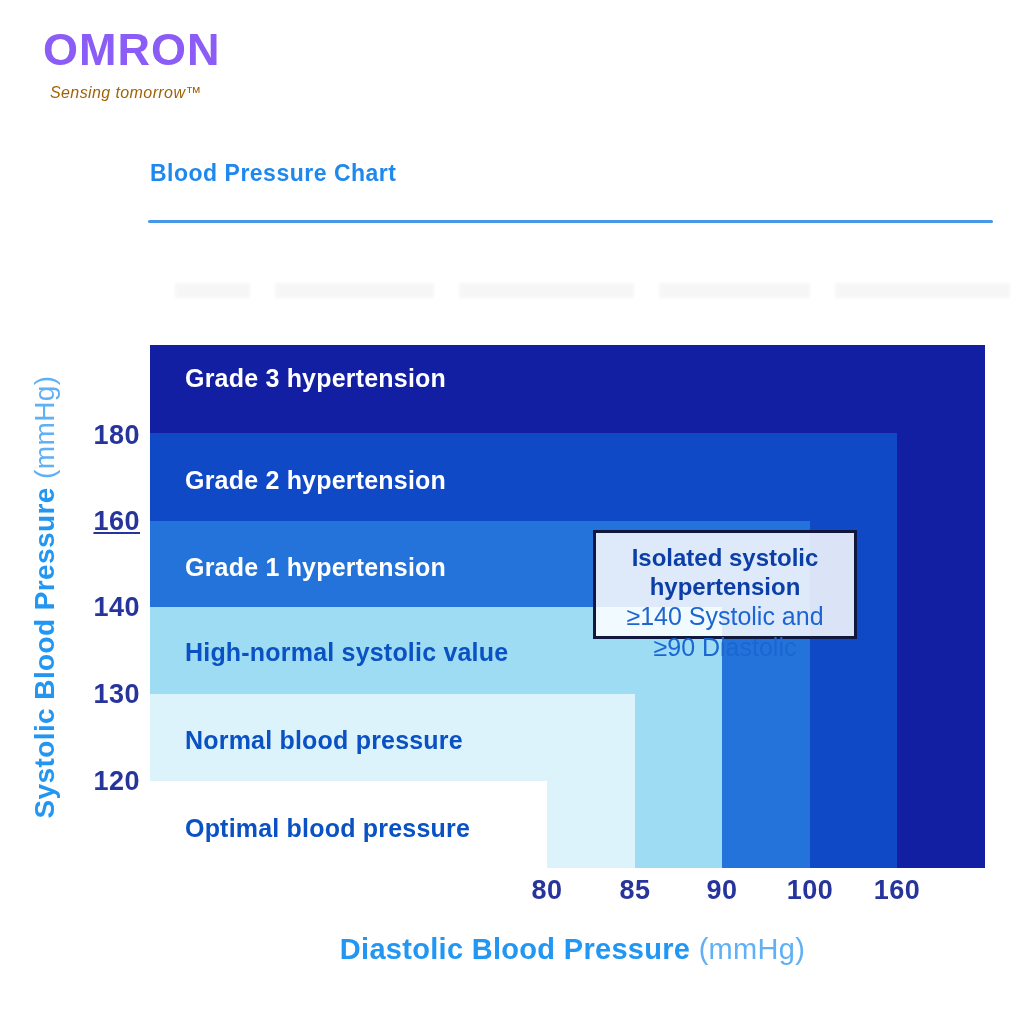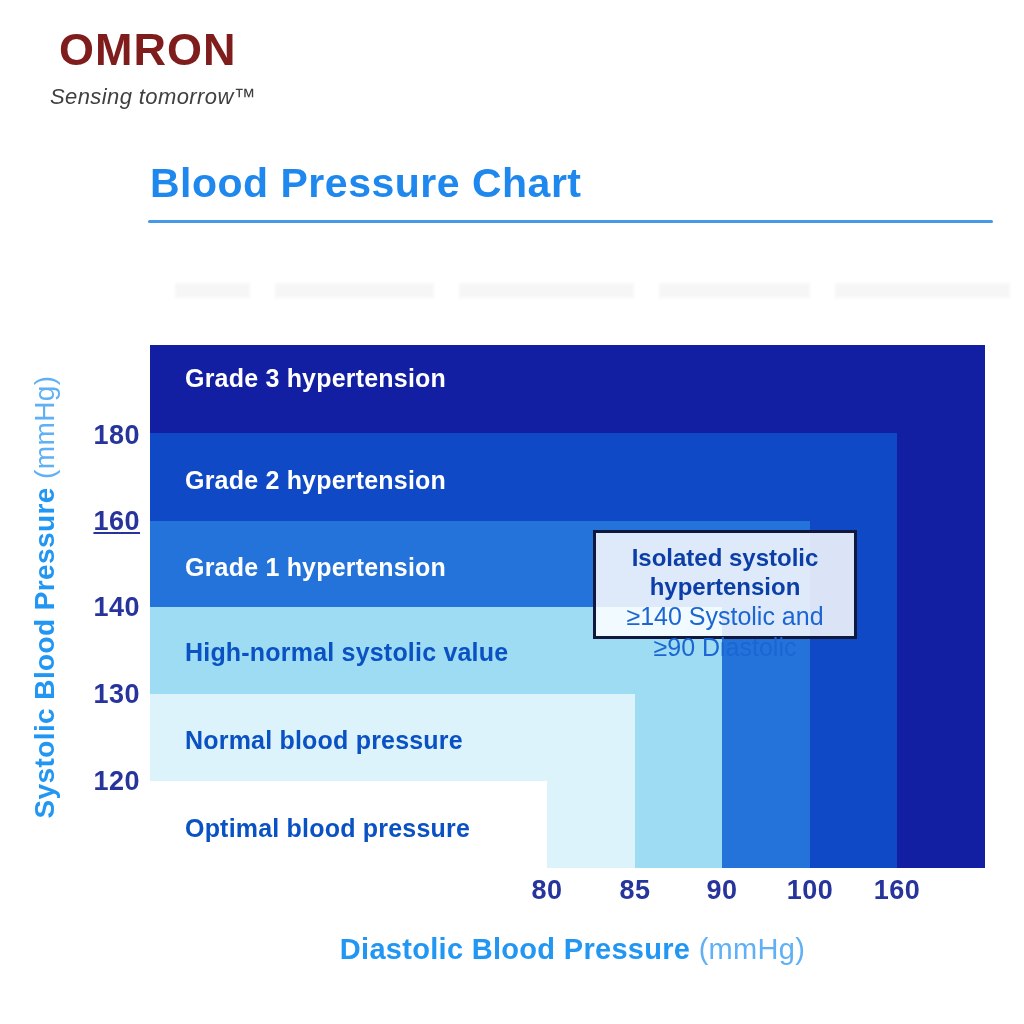--- a/index.html
+++ b/index.html
@@ -1,26 +1,26 @@
 <!DOCTYPE html>
 <html><head>
 <meta charset="utf-8">
 <style>
   html,body{margin:0;padding:0;background:#ffffff;}
   .page{position:relative;width:1024px;height:1024px;background:#ffffff;
         font-family:"Liberation Sans",sans-serif;overflow:hidden;}
 
   
-  .logo{position:absolute;left:59px;top:24px;font-size:45px;font-weight:bold;
-        color:#7f1d1d;letter-spacing:1px;}
-  .tagline{position:absolute;left:50px;top:84px;font-size:22px;font-style:italic;
-        color:#404040;letter-spacing:.4px;}
+  .logo{position:absolute;left:43px;top:24px;font-size:45px;font-weight:bold;
+        color:#8b5cf6;letter-spacing:1px;}
+  .tagline{position:absolute;left:50px;top:84px;font-size:16px;font-style:italic;
+        color:#a16207;letter-spacing:.4px;}
 
   
-  .chart-title{position:absolute;left:150px;top:160px;font-size:41px;font-weight:bold;
+  .chart-title{position:absolute;left:150px;top:160px;font-size:23px;font-weight:bold;
         color:#1e88ee;letter-spacing:.5px;}
   .title-rule{position:absolute;left:148px;top:220px;width:845px;height:3px;
         background:#4798e6;border-radius:2px;}
 
   
   .ghost{position:absolute;left:175px;top:283px;width:835px;height:15px;opacity:.7;
         background:linear-gradient(90deg,#f3f3f3 0 9%,transparent 9% 12%,#f3f3f3 12% 31%,
           transparent 31% 34%,#f3f3f3 34% 55%,transparent 55% 58%,#f3f3f3 58% 76%,
           transparent 76% 79%,#f3f3f3 79% 100%);
         filter:blur(1.5px);}

